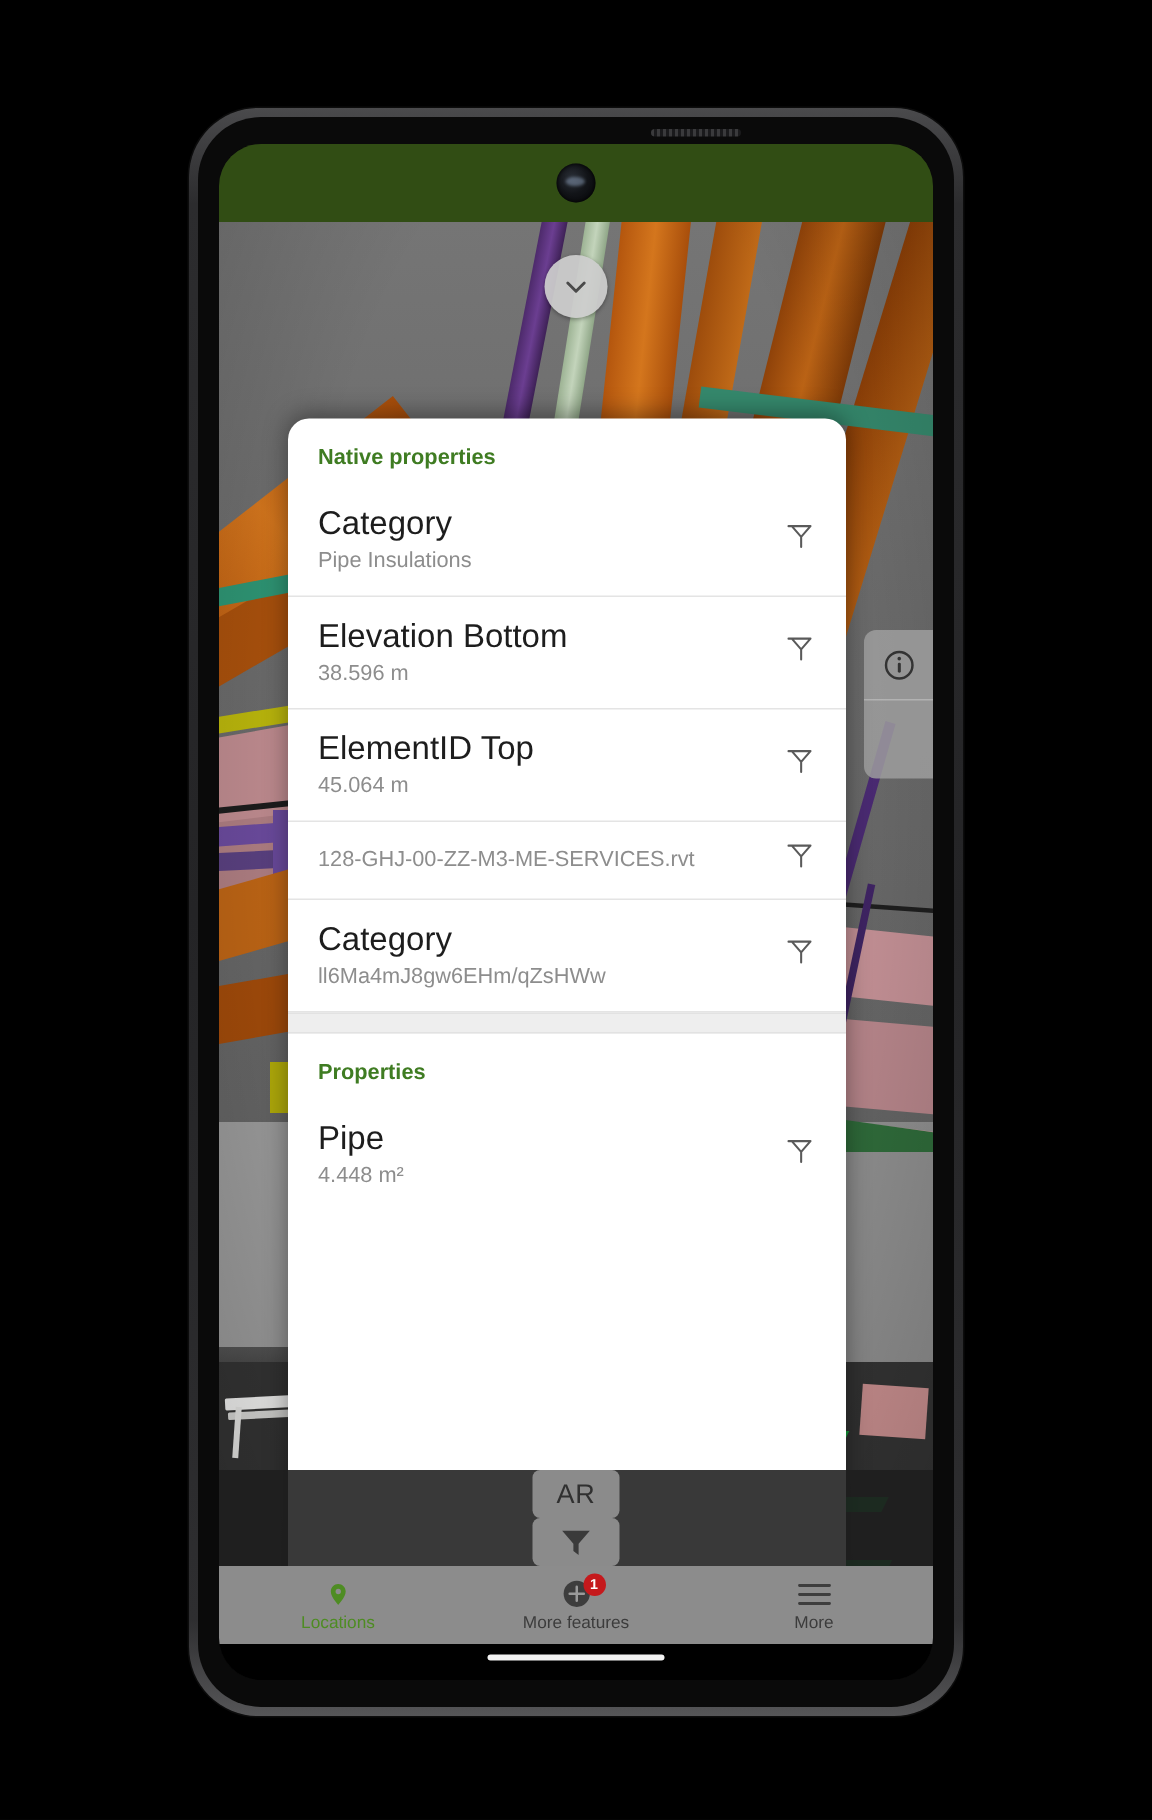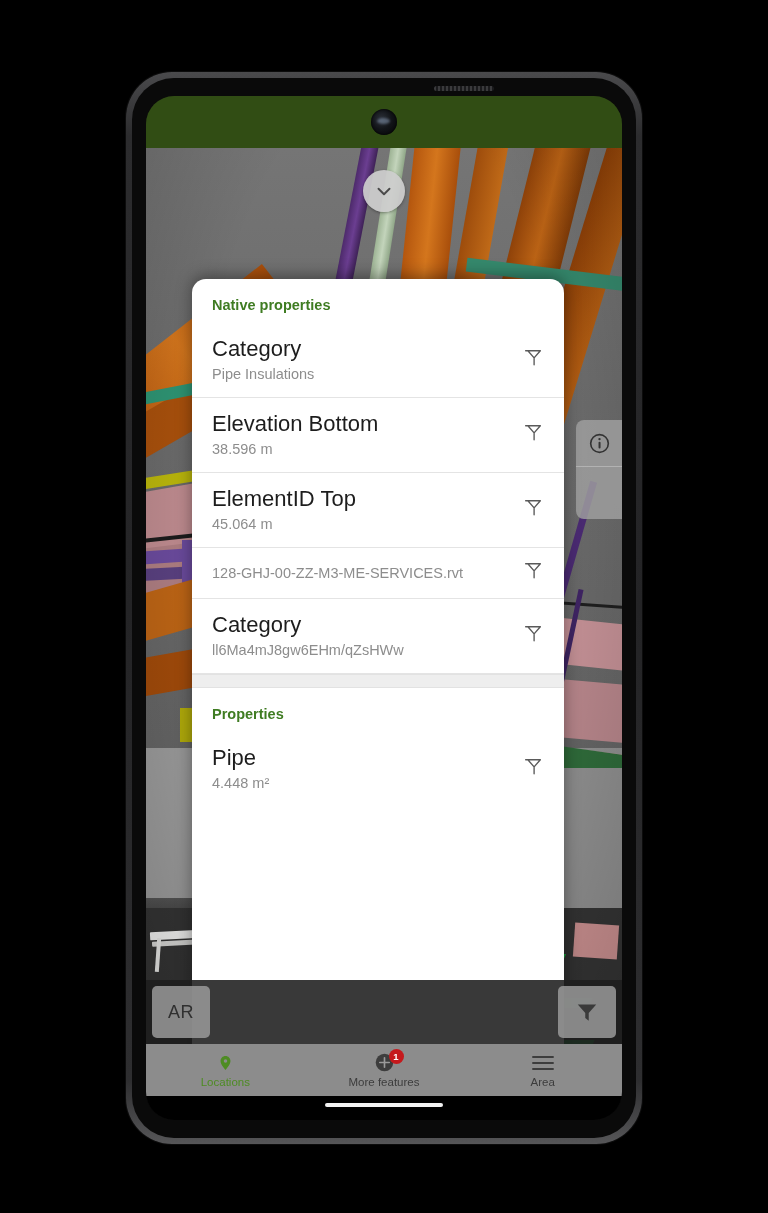--- a/index.html
+++ b/index.html
@@ -229,20 +229,21 @@
     left: 0;
     bottom: 76px;
     width: 476px;
     height: 64px;
     background: rgba(30,30,30,0.88);
     display: flex;
     align-items: center;
     justify-content: space-between;
     padding: 0 6px;
     box-sizing: border-box;
+    flex-direction: column;
   }
   #ar-button {
     width: 58px; height: 52px;
     background: rgba(150,150,150,0.88);
     border-radius: 5px;
     display:flex; align-items:center; justify-content:center;
     color: #303030;
     font-size: 18px;
     letter-spacing: 0.5px;
     cursor: pointer;
@@ -550,21 +551,21 @@
       <span class="nav-label">More features</span>
     </div>
 
 
     <div class="nav-item">
       <div class="nav-icon-wrap">
         <svg width="24" height="18" viewBox="0 0 24 18">
           <path d="M2 3h20M2 9h20M2 15h20" stroke="#3d3d3d" stroke-width="1.9" stroke-linecap="round"></path>
         </svg>
       </div>
-      <span class="nav-label">Area</span>
+      <span class="nav-label">More</span>
     </div>
   </div>
 
   <div id="gesture-bar-area">
     <div id="gesture-pill"></div>
   </div>
 
 </div>
 
 </body></html>

